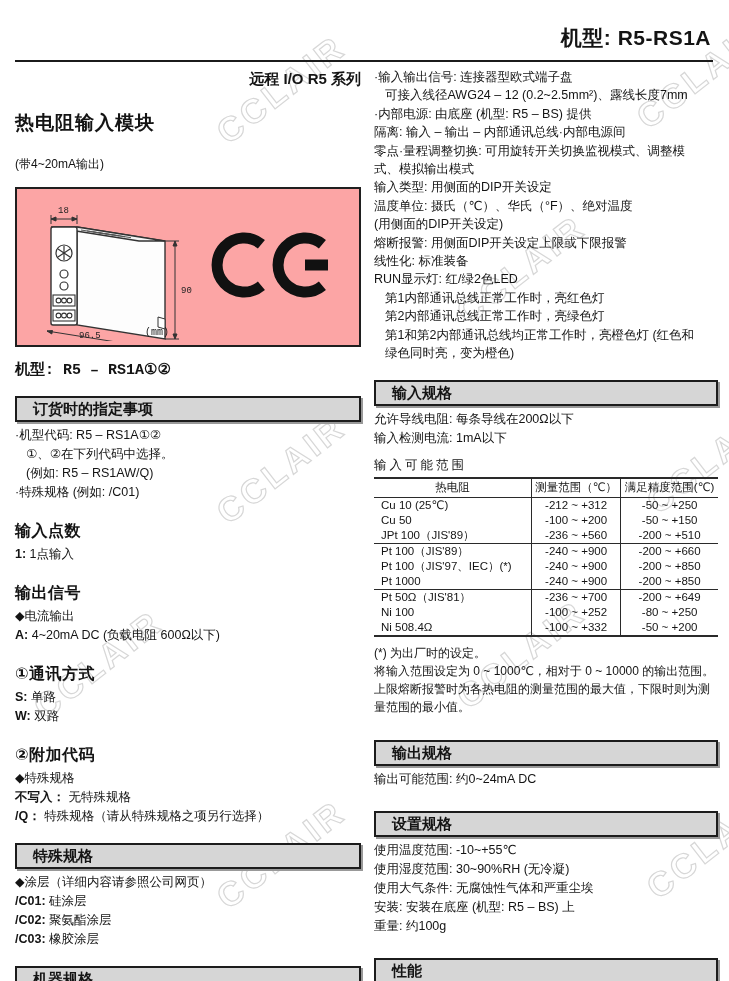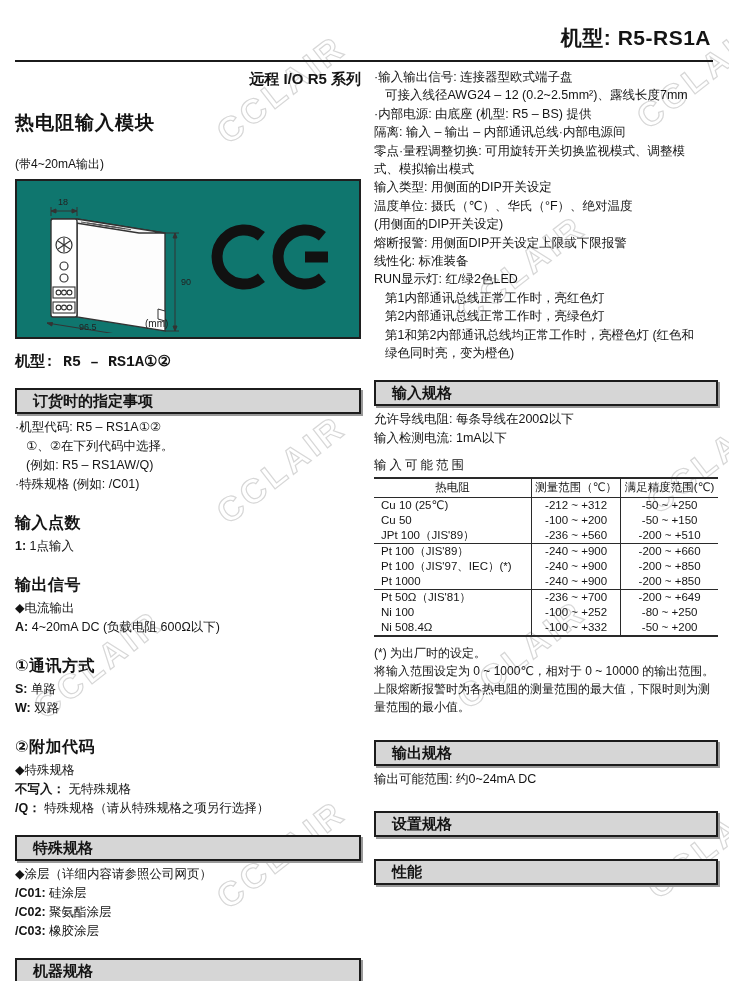--- a/index.html
+++ b/index.html
@@ -14,21 +14,21 @@
   }
   .content{position:absolute;inset:0;z-index:1;}
   .doc-title{position:absolute;top:24px;right:18px;font-size:21px;font-weight:bold;letter-spacing:0.5px;}
   .rule{position:absolute;left:15px;top:60px;width:698px;height:2px;background:#1b1b1b;}
   .col-left{position:absolute;left:15px;top:64px;width:346px;}
   .col-right{position:absolute;left:374px;top:64px;width:344px;}
 
   .series{font-size:15px;font-weight:bold;margin-top:6px;text-align:right;}
   .prod-title{font-size:19px;font-weight:bold;margin-top:21px;letter-spacing:1px;}
   .prod-sub{font-size:12px;margin-top:20px;}
-  .figure{margin-top:6px;border:2px solid #1f1f1f;height:156px;position:relative;background:#0f766e;}
+  .figure{margin-top:14px;border:2px solid #1f1f1f;height:156px;position:relative;background:#fca5a5;font-family:Liberation Mono, monospace;}
   .model-heading{font-size:15px;font-weight:bold;margin-top:13px;font-family:Liberation Mono, monospace;}
 
   .bar{background:#d6d6d6;border:2px solid #1c1c1c;box-shadow:2px 2px 0 #999;
        font-size:15px;font-weight:bold;line-height:20px;padding:1px 16px;margin-top:17px;}
   .lines{font-size:12.5px;line-height:19px;margin-top:4px;}
   .line{white-space:nowrap;}
   .ind1{padding-left:11px;}
   h3.sub{font-size:16px;font-weight:bold;margin:19px 0 3px;letter-spacing:0.5px;}
   .item{font-size:12.5px;line-height:19px;white-space:nowrap;}
   .item .code{font-weight:bold;}
@@ -305,18 +305,25 @@
         <div class="line">上限熔断报警时为各热电阻的测量范围的最大值，下限时则为测</div>
         <div class="line">量范围的最小值。</div>
       </div>
 
       <div class="bar" style="margin-top:24px">输出规格</div>
       <div class="lines">
         <div class="line">输出可能范围: 约0~24mA DC</div>
       </div>
 
       <div class="bar" style="margin-top:22px">设置规格</div>
+      <div class="lines">
+        <div class="line">使用温度范围: -10~+55℃</div>
+        <div class="line">使用湿度范围: 30~90%RH (无冷凝)</div>
+        <div class="line">使用大气条件: 无腐蚀性气体和严重尘埃</div>
+        <div class="line">安装: 安装在底座 (机型: R5 – BS) 上</div>
+        <div class="line">重量: 约100g</div>
+      </div>
 
       <div class="bar" style="margin-top:22px">性能</div>
 
     </div>
   </div>
 </div>
 
 </body></html>

